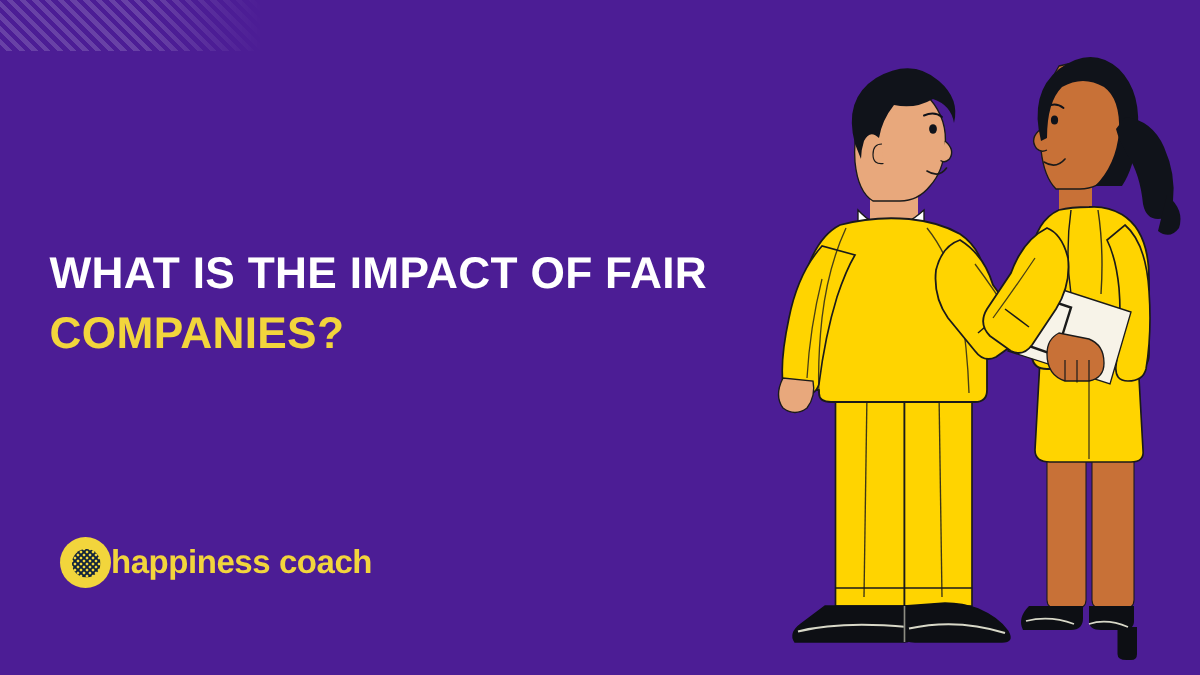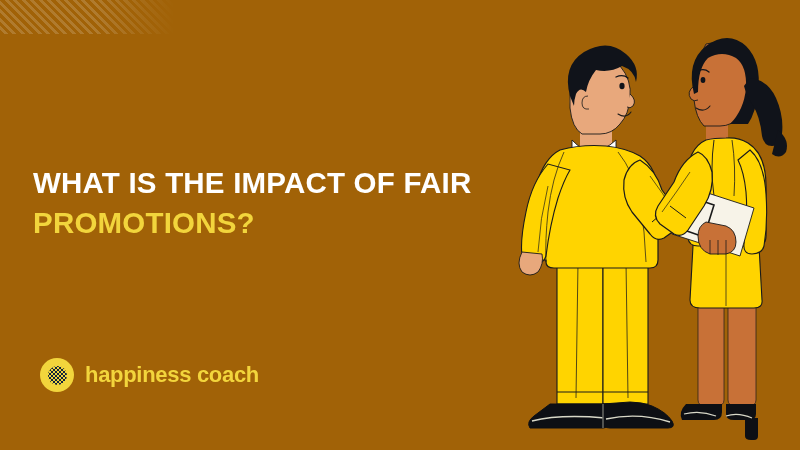--- a/index.html
+++ b/index.html
@@ -9,21 +9,21 @@
   body {
     width: 800px;
     height: 450px;
     overflow: hidden;
     font-family: "Liberation Sans", sans-serif;
   }
   #banner {
     position: relative;
     width: 800px;
     height: 450px;
-    background: #a16207;
+    background: #4c1d95;
     overflow: hidden;
   }
 
   
   #stripes {
     position: absolute;
     left: 0;
     top: 0;
     width: 176px;
     height: 34px;
@@ -61,21 +61,20 @@
     color: #F2D53C;
   }
 
   
   #logo {
     position: absolute;
     left: 40px;
     top: 358px;
     display: flex;
     align-items: center;
-    gap: 11px;
   }
   #logo-mark {
     width: 34px;
     height: 34px;
     flex: 0 0 34px;
     border-radius: 50%;
     background: #F2D53C;
     display: flex;
     align-items: center;
     justify-content: center;
@@ -112,21 +111,21 @@
 </style>
 </head>
 <body>
 
 <div id="banner">
 
   <div id="stripes"></div>
 
   <div id="headline">
     <span class="hl-line">WHAT IS THE IMPACT OF FAIR</span>
-    <span class="hl-line accent">PROMOTIONS?</span>
+    <span class="hl-line accent">COMPANIES?</span>
   </div>
 
   <div id="logo">
     <span id="logo-mark">
       <span id="logo-mark-core"></span>
     </span>
     <span id="logo-text">happiness coach</span>
   </div>
 
   <div id="illustration">

